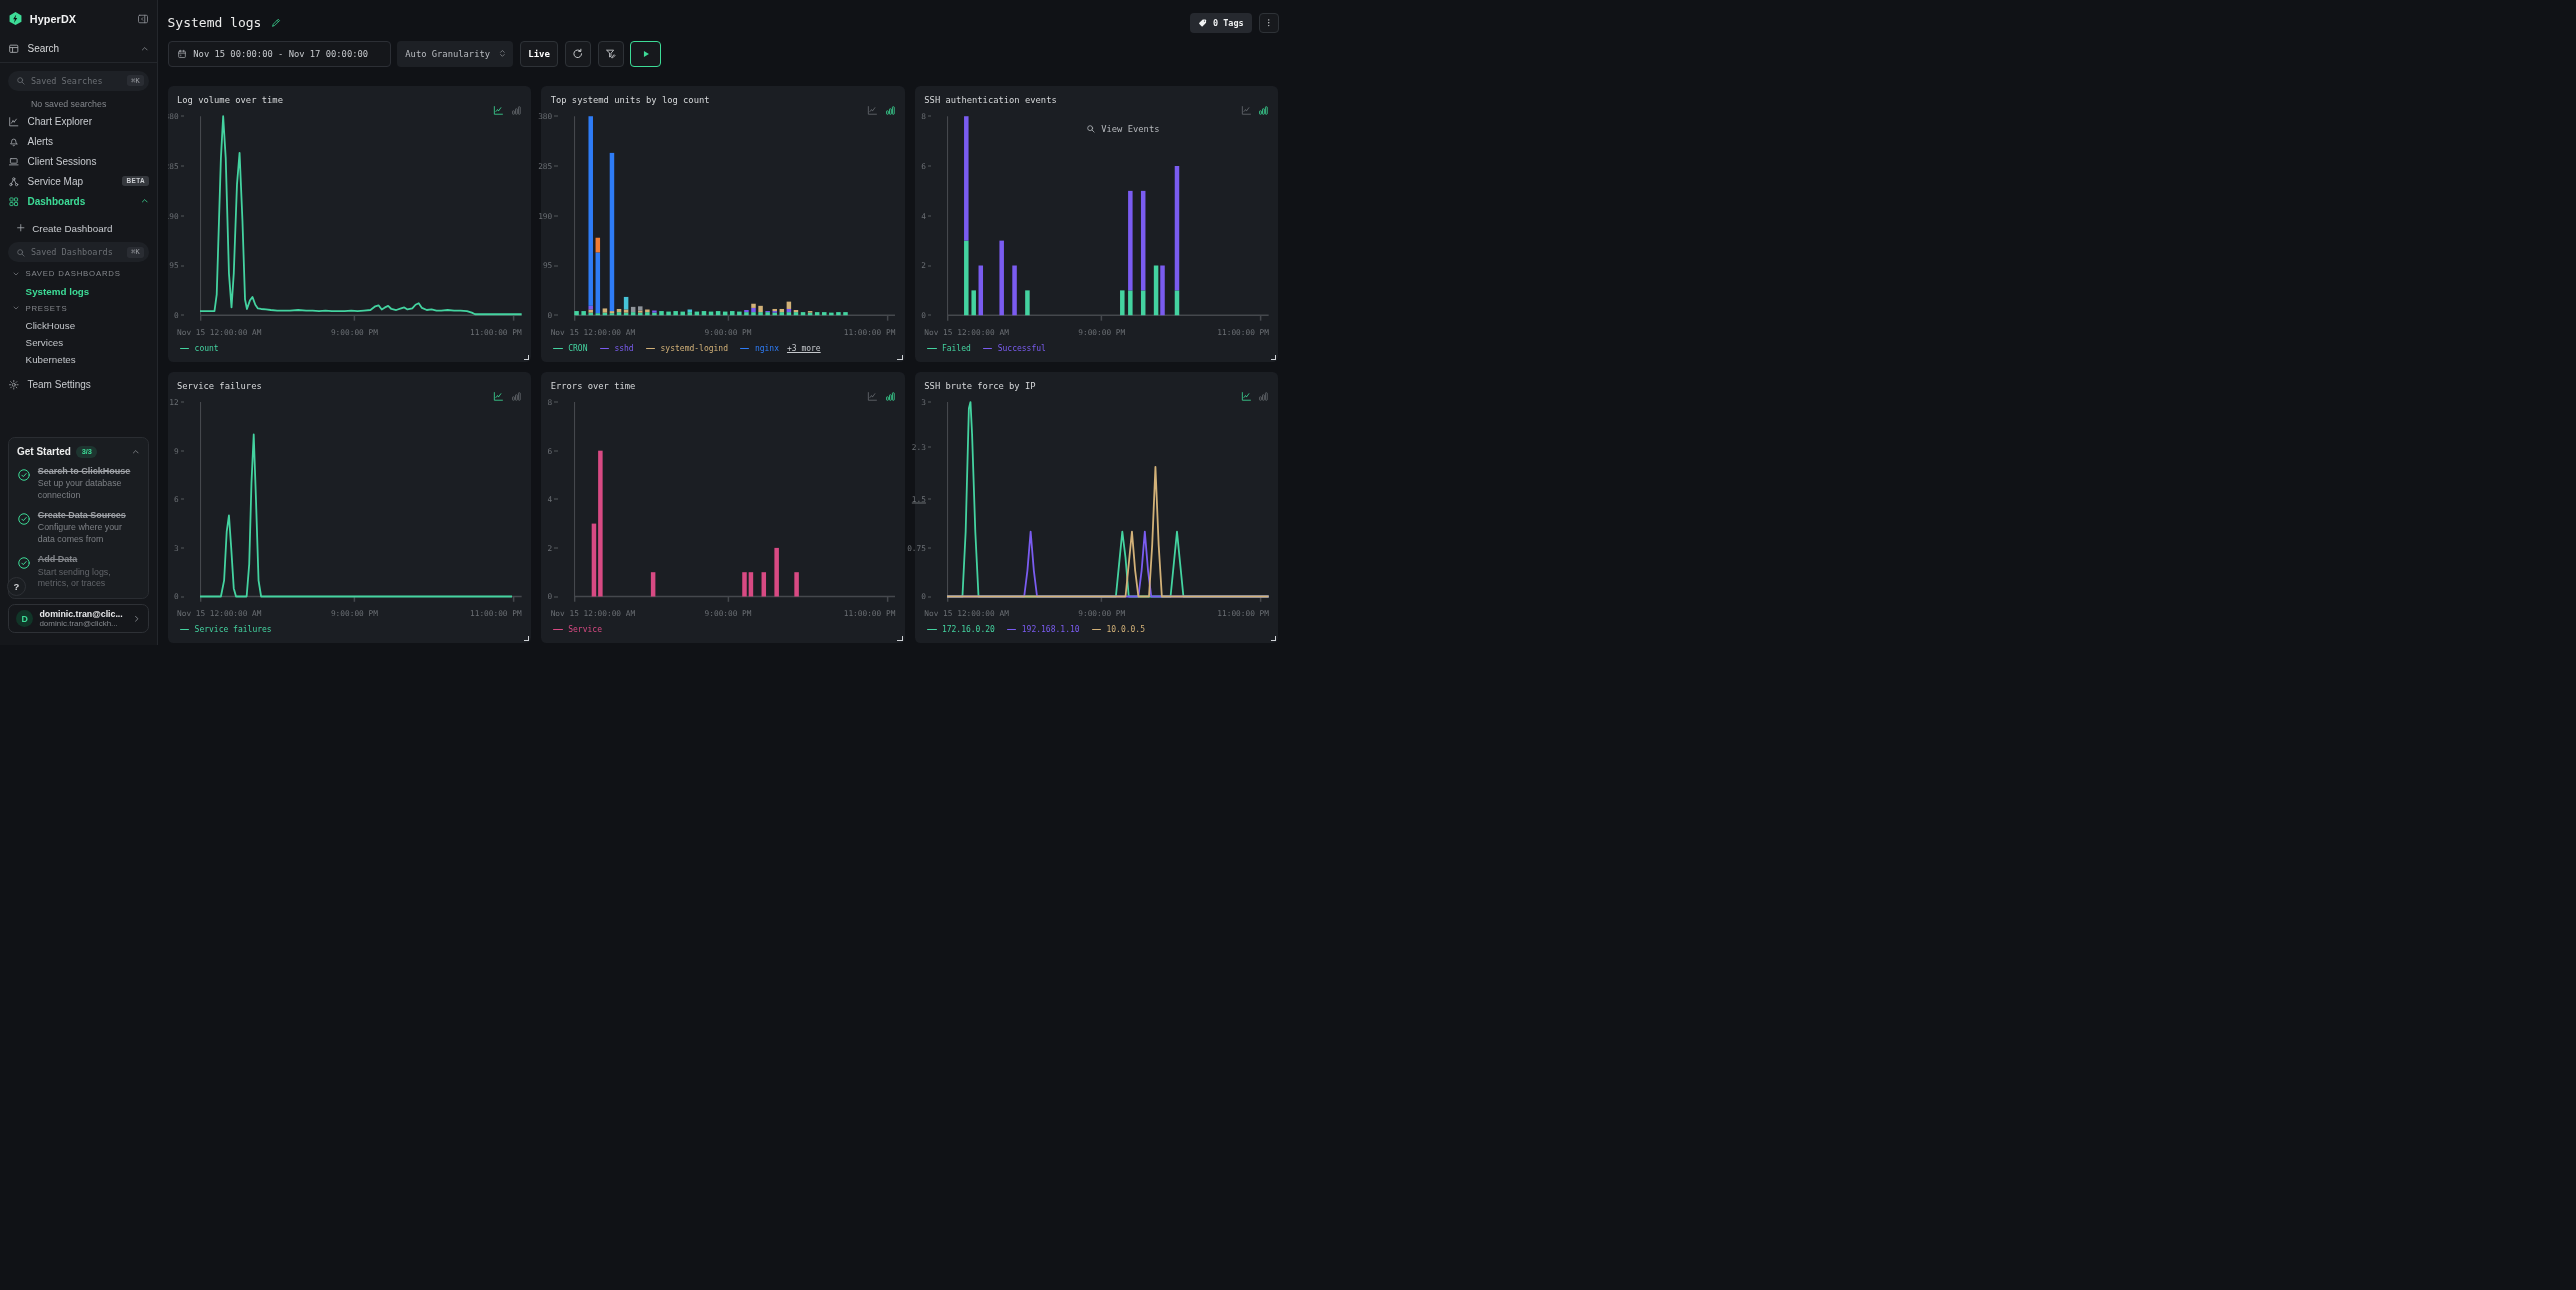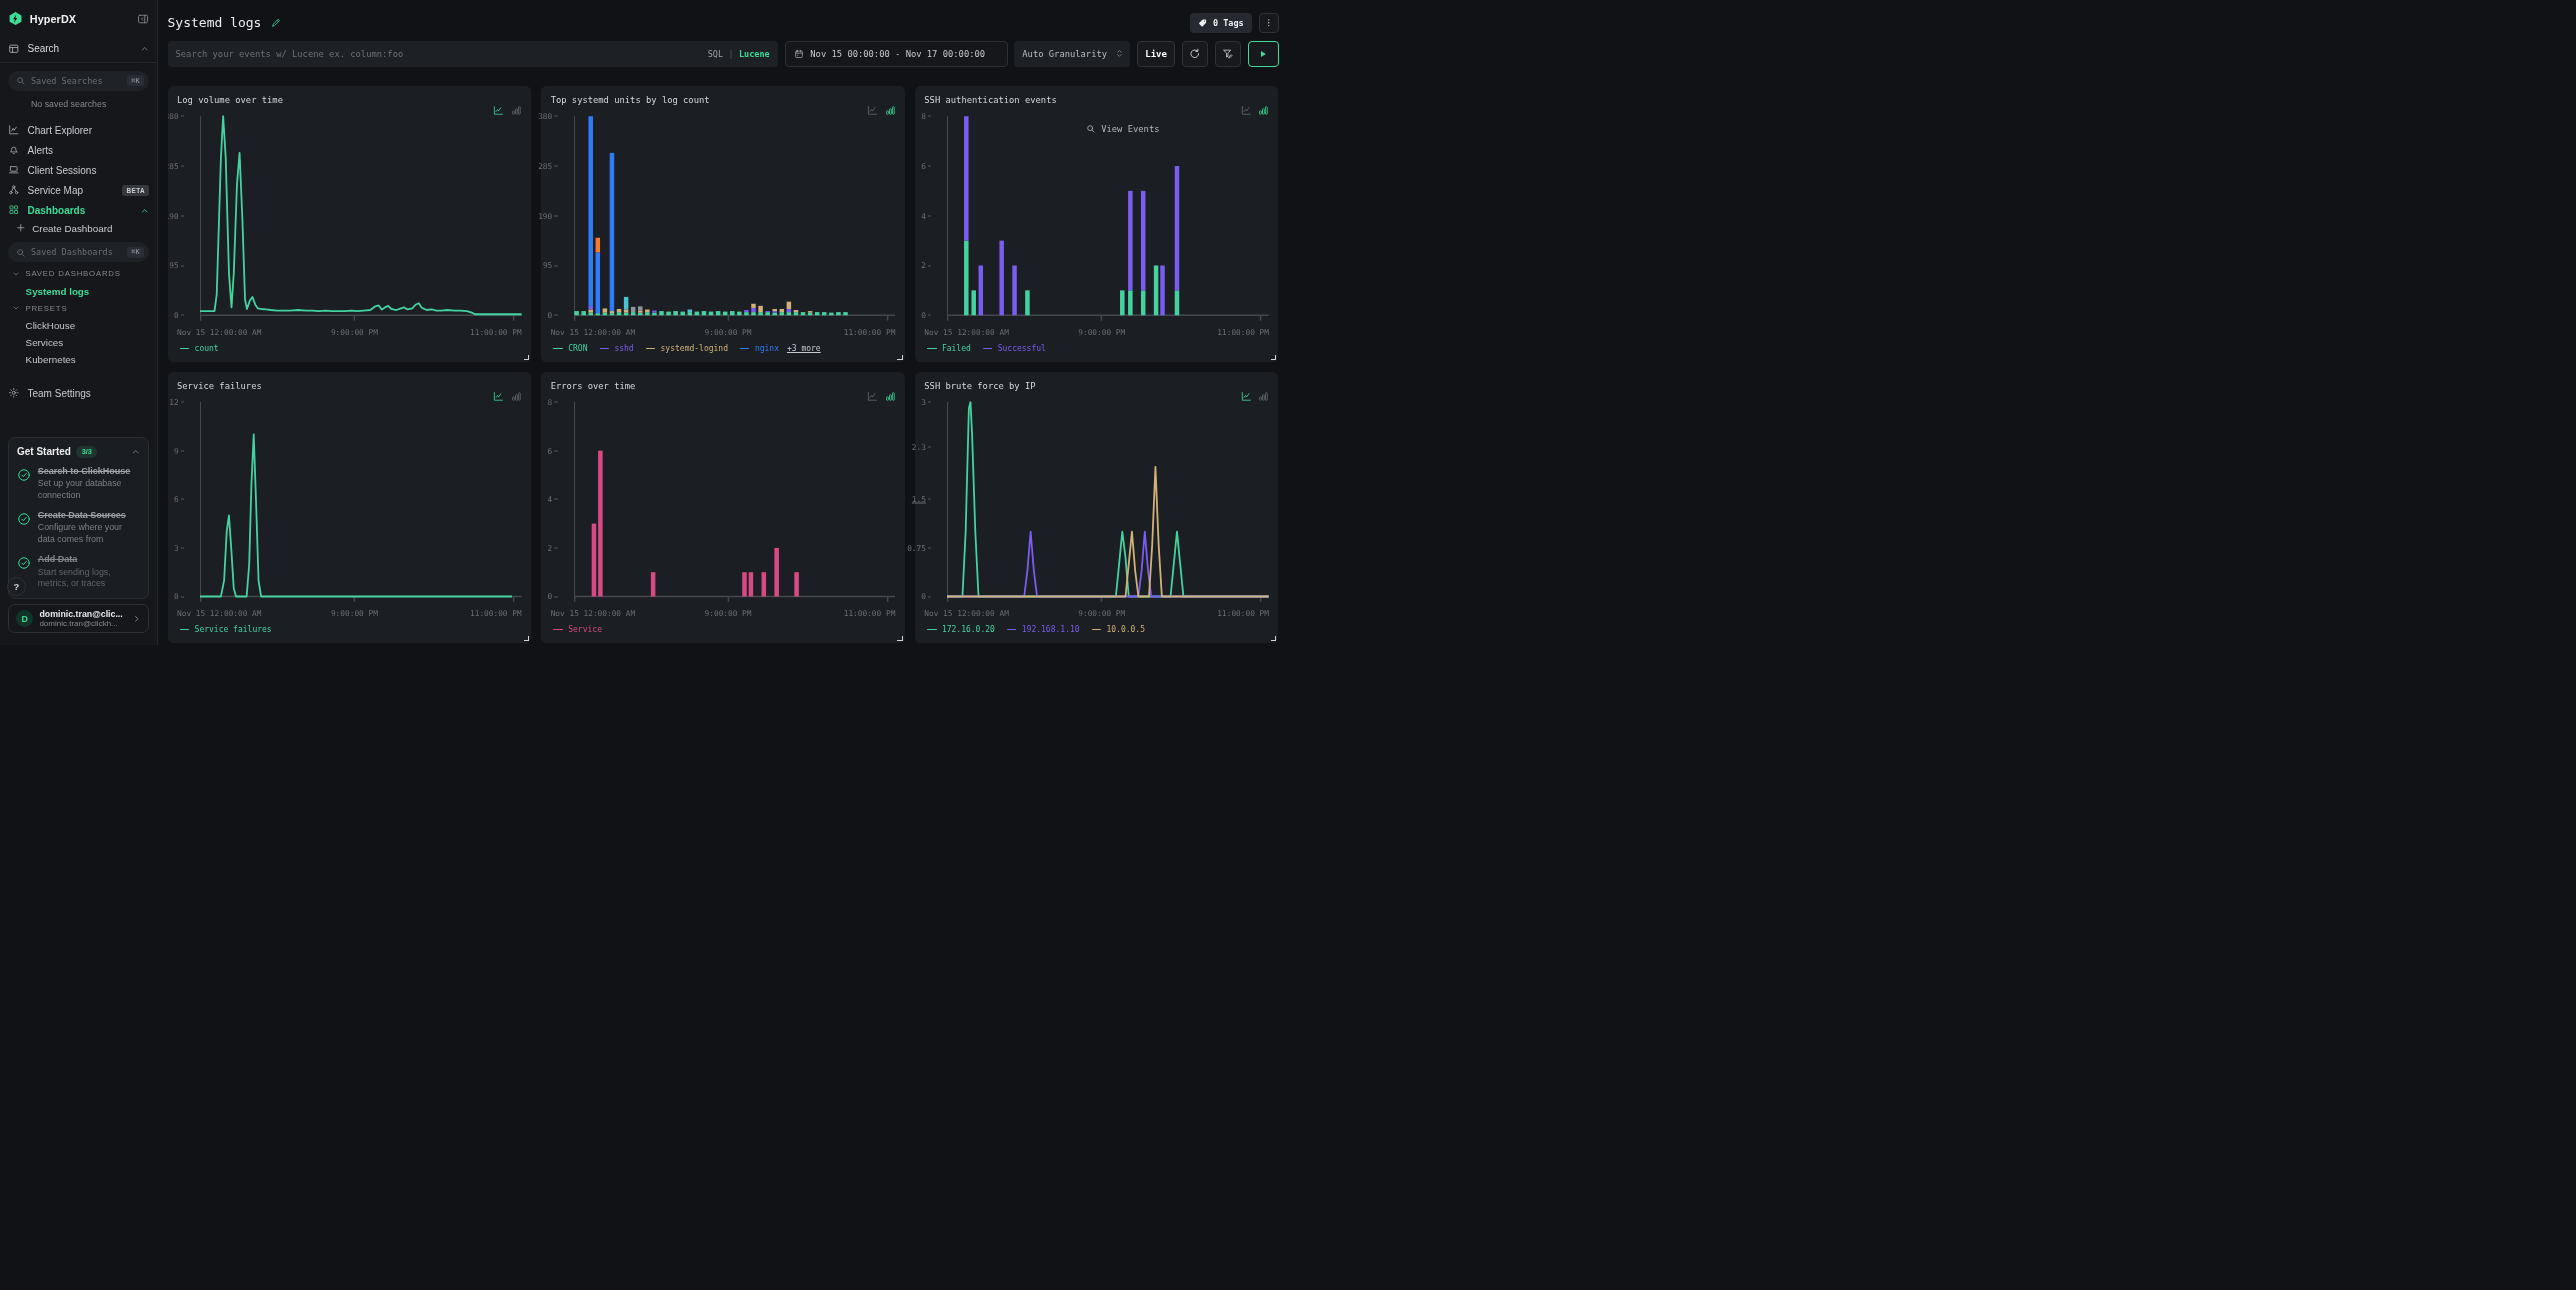--- a/index.html
+++ b/index.html
@@ -43,21 +43,21 @@
     flex:1; min-width:0; background:transparent; border:none; outline:none;
     font-family:"DejaVu Sans Mono", monospace; font-size:8.5px; color:#c8cbd0;
   }
   .pill-search input::placeholder { color:#6b6f74; }
   .kbd {
     font-family:"DejaVu Sans Mono", monospace; font-size:7px; color:#9a9da2;
     background:#2a2d33; border-radius:2.7px; padding:1.4px 4px;
   }
   .muted-line { font-size:8.8px; color:#85888d; margin:5.4px 0 6.8px 23px; }
 
-  .nav-item { display:flex; align-items:flex-end; gap:8px; height:20px; cursor:pointer; }
+  .nav-item { display:flex; align-items:flex-start; gap:8px; height:20px; cursor:pointer; }
   .nav-item .icn { width:11.5px; height:11.5px; color:#a9acb1; }
   .nav-item .lbl { font-size:10px; color:#c9ccd0; flex:1; }
   .nav-item.active .icn, .nav-item.active .lbl { color:#3ddc97; }
   .nav-item.active .lbl { font-weight:700; }
   .nav-item .chev { width:9.5px; height:9.5px; color:#8a8d92; }
   .badge-beta {
     font-size:6.4px; font-weight:700; letter-spacing:0.4px; color:#cdd0d4;
     background:#35383d; border-radius:2.7px; padding:1.7px 4px;
   }
   .create-dash { display:flex; align-items:center; gap:6.8px; height:20px; margin:2.7px 0 1.4px 8px; cursor:pointer; }
@@ -545,28 +545,20 @@
           <span class="icn">
               <svg viewBox="0 0 14 14" width="9.5" height="9.5">
                 <use href="#i-kebab"></use>
               </svg>
             </span>
         </div>
       </div>
     </div>
 
     <div class="toolbar">
-      <div class="search-box">
-        <input type="text" placeholder="Search your events w/ Lucene ex. column:foo" style="">
-        <div class="lang-toggle">
-          <span class="lang-sql">SQL</span>
-          <span class="lang-sep">|</span>
-          <span class="lang-lucene">Lucene</span>
-        </div>
-      </div>
       <div class="date-range">
         <span class="icn">
             <svg viewBox="0 0 15 15" width="10" height="10">
               <use href="#i-cal"></use>
             </svg>
           </span>
         <span class="lbl">Nov 15 00:00:00 - Nov 17 00:00:00</span>
       </div>
       <div class="granularity">
         <span class="lbl">Auto Granularity</span>

